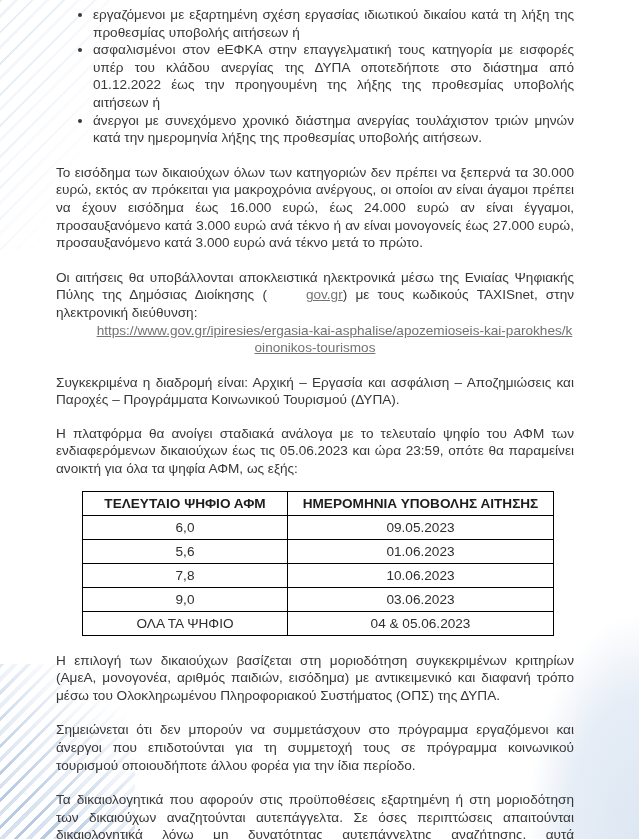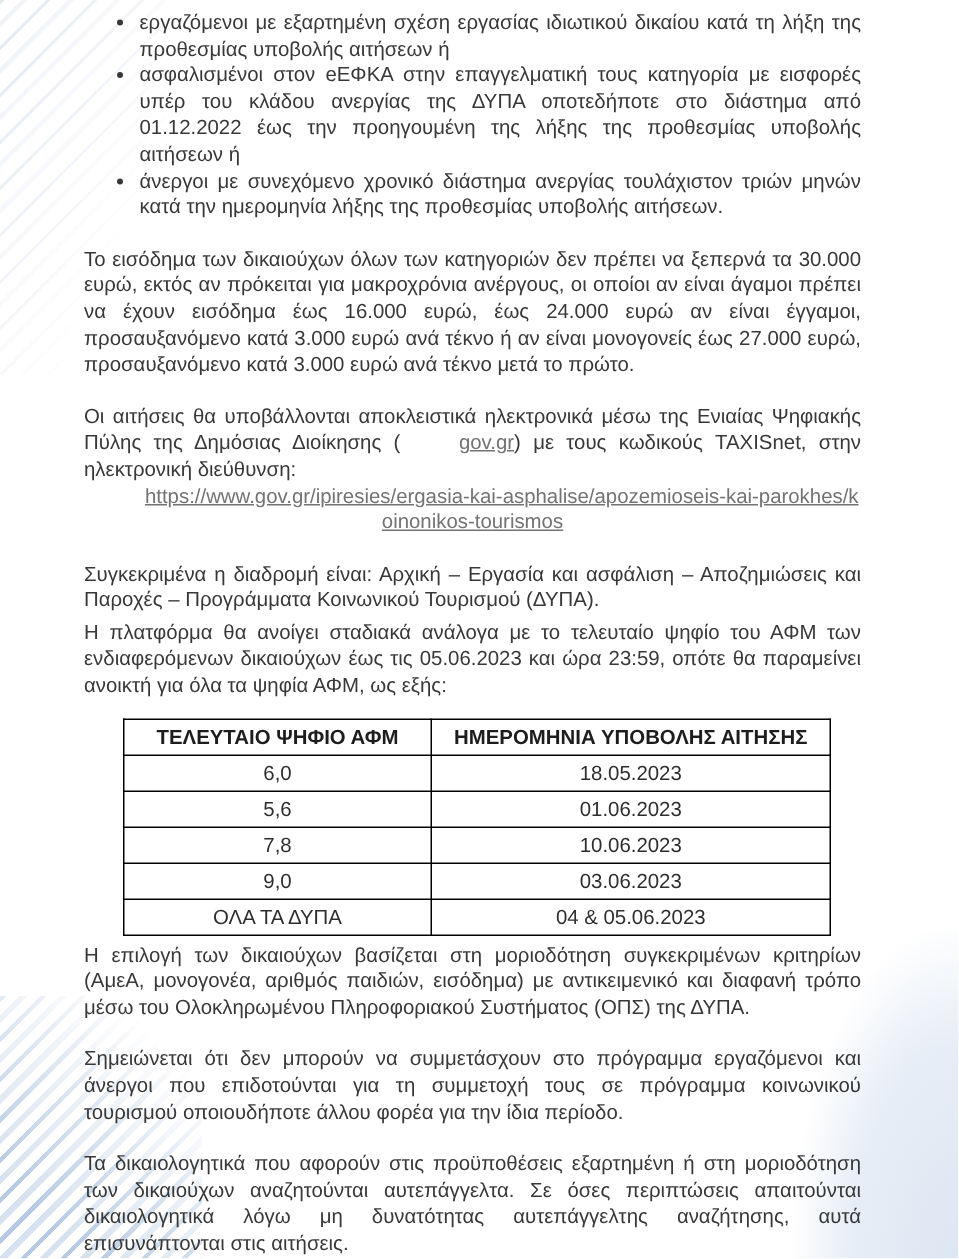--- a/index.html
+++ b/index.html
@@ -61,21 +61,21 @@
   }
   ul.bullets li {
     text-align: justify;
     margin: 0;
   }
 
   p.para {
     margin: 17px 0 0 0;
     text-align: justify;
   }
-  p.para.tight { margin-top: 4px; }
+  p.para.tight { margin-top: 16px; }
 
   a.link {
     color: #737373;
     text-decoration: underline;
     cursor: pointer;
     margin-left: 39px;
   }
   .url-line {
     text-align: center;
     overflow-wrap: anywhere;
@@ -136,36 +136,36 @@
       </colgroup>
     <thead>
       <tr>
         <th>ΤΕΛΕΥΤΑΙΟ ΨΗΦΙΟ ΑΦΜ</th>
         <th>ΗΜΕΡΟΜΗΝΙΑ ΥΠΟΒΟΛΗΣ ΑΙΤΗΣΗΣ</th>
       </tr>
     </thead>
     <tbody>
       <tr>
         <td>6,0</td>
-        <td>18.05.2023</td>
+        <td>09.05.2023</td>
       </tr>
       <tr>
         <td>5,6</td>
         <td>01.06.2023</td>
       </tr>
       <tr>
         <td>7,8</td>
         <td>10.06.2023</td>
       </tr>
       <tr>
         <td>9,0</td>
         <td>03.06.2023</td>
       </tr>
       <tr>
-        <td>ΟΛΑ ΤΑ ΔΥΠΑ</td>
+        <td>ΟΛΑ ΤΑ ΨΗΦΙΟ</td>
         <td>04 &amp; 05.06.2023</td>
       </tr>
     </tbody>
   </table>
 
   <p class="para tight">Η επιλογή των δικαιούχων βασίζεται στη μοριοδότηση συγκεκριμένων κριτηρίων (ΑμεΑ, μονογονέα, αριθμός παιδιών, εισόδημα) με αντικειμενικό και διαφανή τρόπο μέσω του Ολοκληρωμένου Πληροφοριακού Συστήματος (ΟΠΣ) της ΔΥΠΑ.</p>
 
   <p class="para">Σημειώνεται ότι δεν μπορούν να συμμετάσχουν στο πρόγραμμα εργαζόμενοι και άνεργοι που επιδοτούνται για τη συμμετοχή τους σε πρόγραμμα κοινωνικού τουρισμού οποιουδήποτε άλλου φορέα για την ίδια περίοδο.</p>
 
   <p class="para">Τα δικαιολογητικά που αφορούν στις προϋποθέσεις εξαρτημένη ή στη μοριοδότηση των δικαιούχων αναζητούνται αυτεπάγγελτα. Σε όσες περιπτώσεις απαιτούνται δικαιολογητικά λόγω μη δυνατότητας αυτεπάγγελτης αναζήτησης, αυτά επισυνάπτονται στις αιτήσεις.</p>

